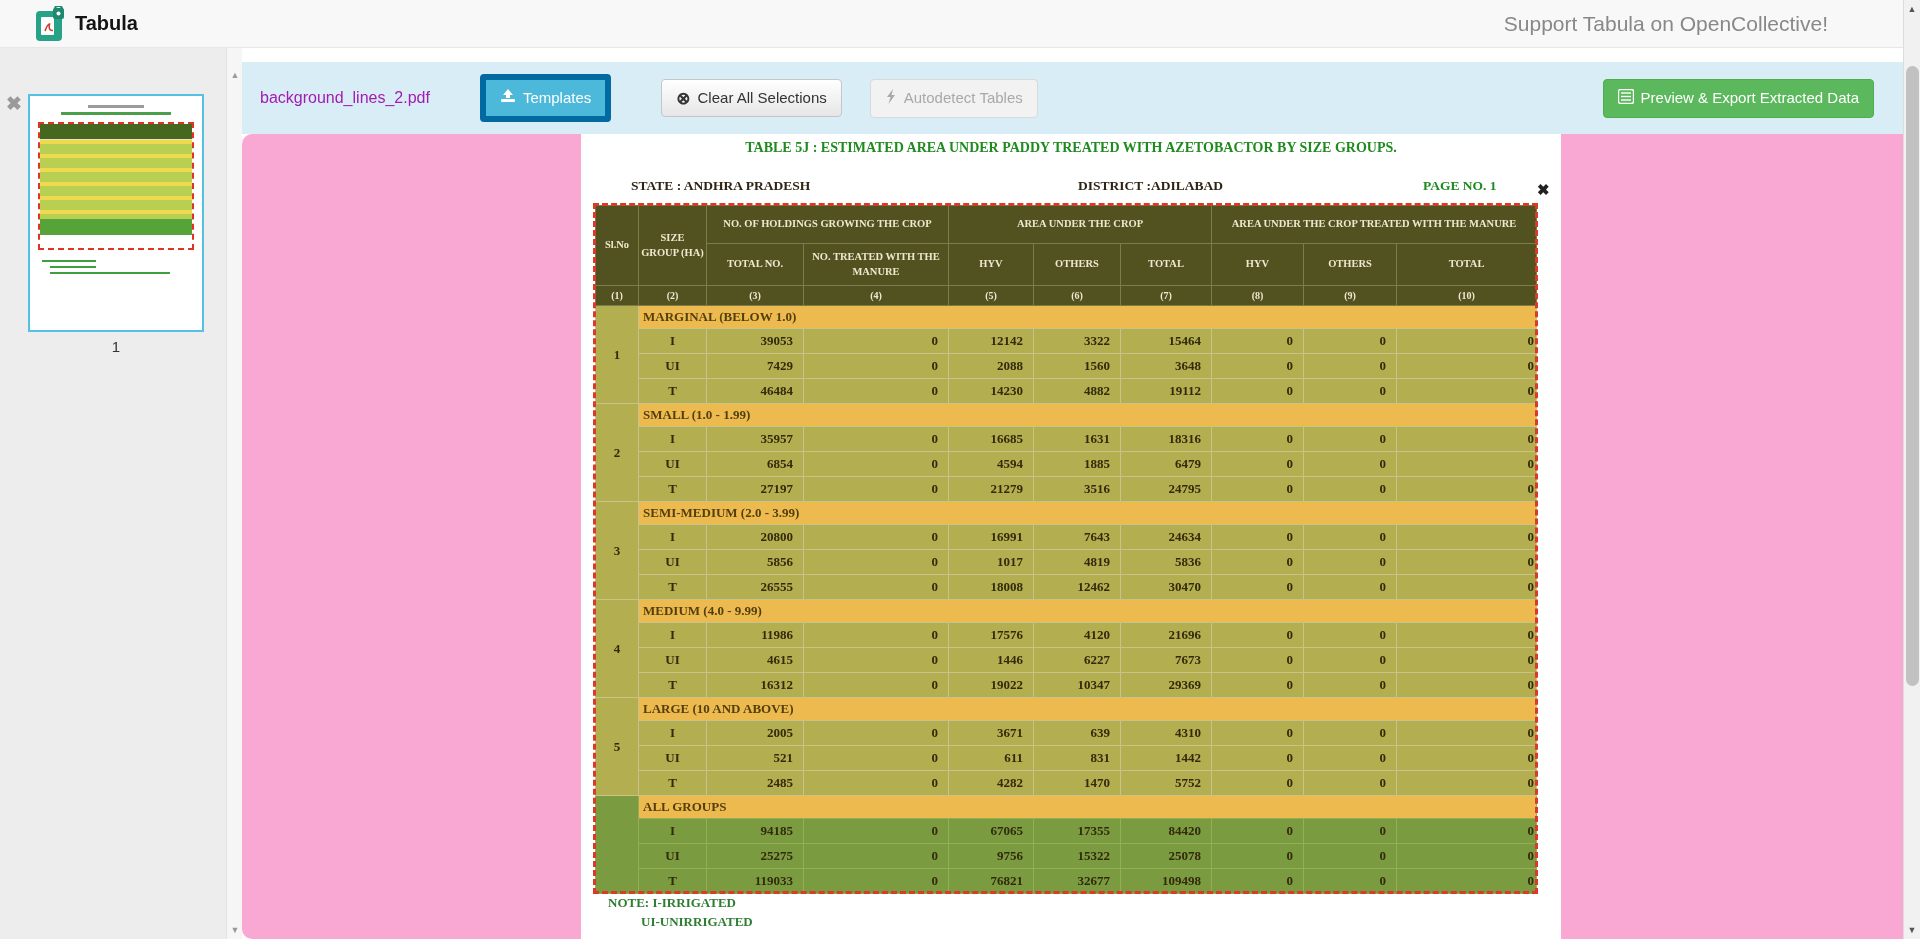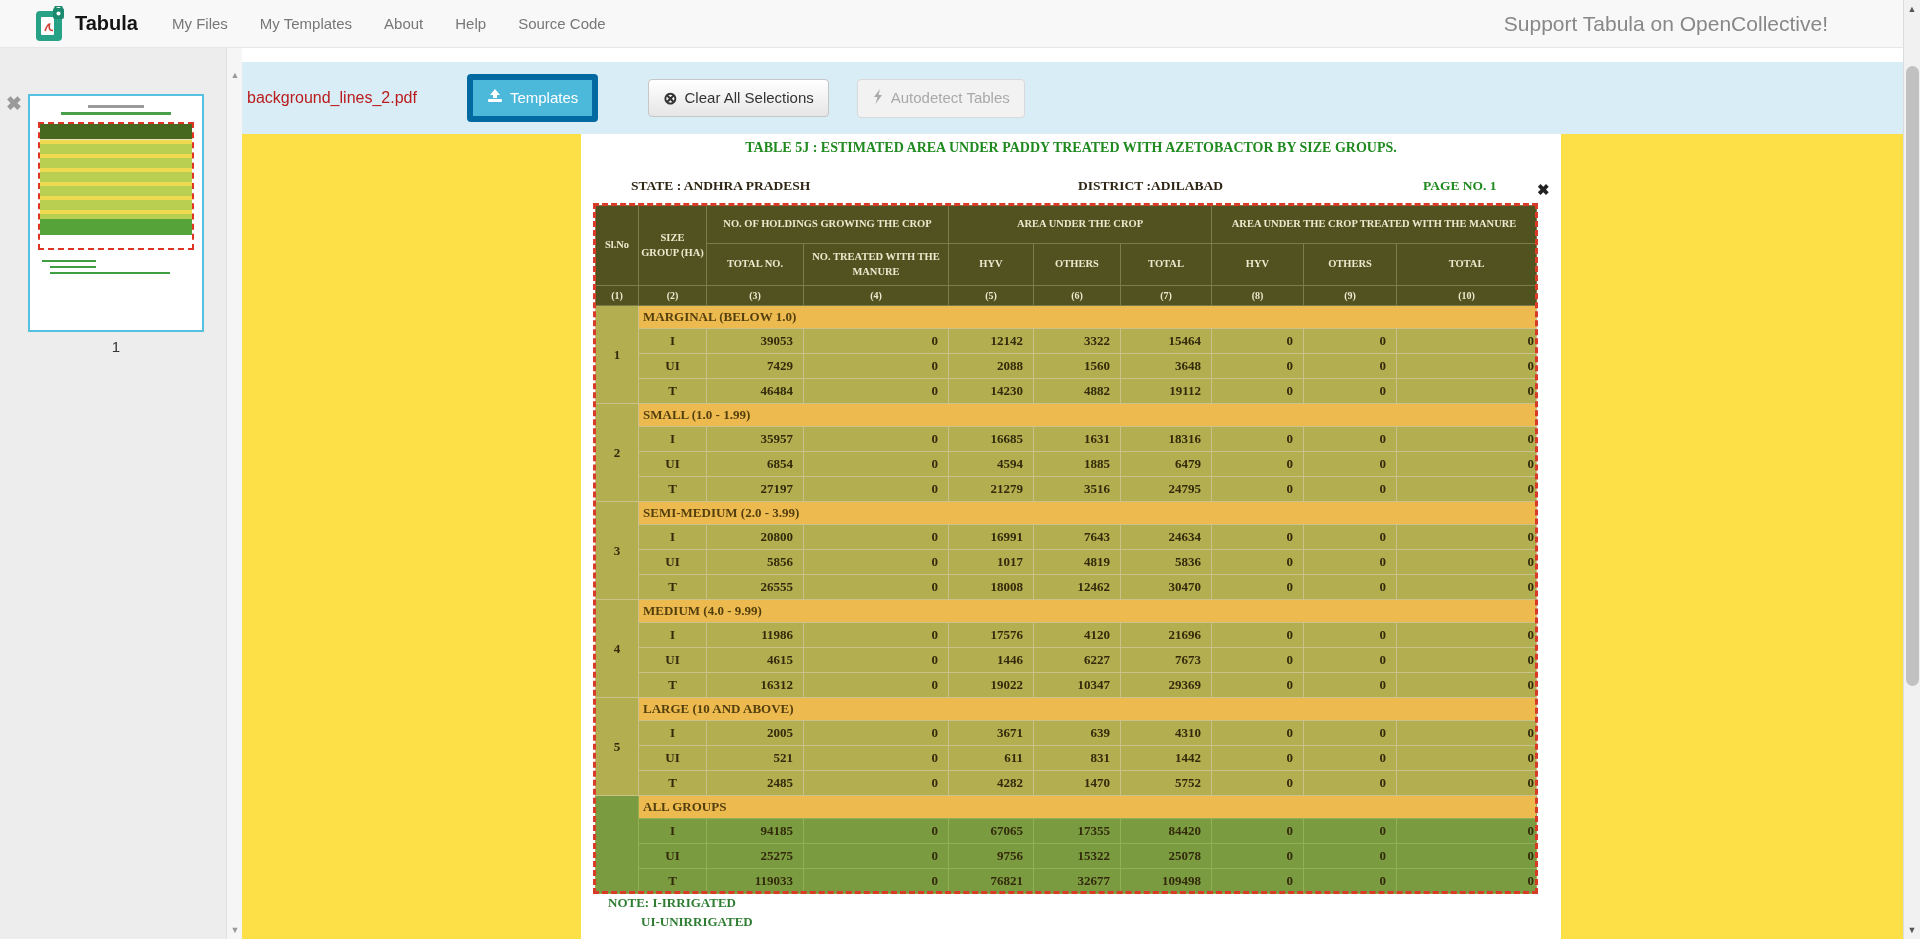--- a/index.html
+++ b/index.html
@@ -44,34 +44,34 @@
   .sb-scroll { position:absolute; top:0; right:0; bottom:0; width:16px; background:#f6f6f6; border-left:1px solid #e2e2e2; }
   .sb-arrow { position:absolute; left:0; width:16px; text-align:center; color:#9a9a9a; font-size:9px; cursor:pointer; }
   .sb-up { top:22px; } .sb-down { bottom:4px; }
 
   
   .main { flex:1 1 auto; position:relative; background:#fff; }
   .toolbar {
     position:absolute; top:14px; left:0; right:0; height:72px;
     background:#d9edf7; display:flex; align-items:center;
   }
-  .filename { margin-left:5px; font-size:16px; color:#b91c1c; }
+  .filename { margin-left:18px; font-size:16px; color:#a21caf; }
   .btn {
     display:inline-flex; align-items:center; gap:7px;
     border-radius:4px; font-size:15px; padding:9px 14px; cursor:pointer;
     line-height:1.2; white-space:nowrap;
   }
   .btn-templates { margin-left:50px; background:#4cb8da; border:6px solid #0369a1; color:#fff; }
   .btn-clear { margin-left:50px; background:linear-gradient(#ffffff,#e6e6e6); border:1px solid #c6c6c6; color:#333; }
   .btn-auto  { margin-left:28px; background:#f2f2f2; border:1px solid #d9d9d9; color:#a9a9a9; cursor:default; }
   .btn-export{ margin-left:auto; margin-right:46px; background:#5cb85c; border:1px solid #4cae4c; color:#fff; }
   .clear-glyph { font-size:17px; font-weight:bold; line-height:1; }
 
   
-  .viewer { position:absolute; top:86px; left:0; right:0; bottom:0; background:#fde047; overflow:hidden; }
+  .viewer { position:absolute; top:86px; left:0; right:0; bottom:0; background:#f9a8d4; overflow:hidden;border-radius:10px; }
   .pdf-page { position:absolute; left:339px; top:0; width:980px; height:806px; background:#fff; font-family:"Liberation Serif", serif; }
   .doc-title { position:absolute; top:6px; left:0; width:100%; text-align:center; font-weight:bold; font-size:14px; color:#1f8a1f; }
   .doc-meta  { position:absolute; font-weight:bold; font-size:13.5px; color:#2e2414; }
   .m-state   { left:50px;  top:44px; }
   .m-district{ left:497px; top:44px; }
   .m-pageno  { left:842px; top:44px; color:#1f8a1f; }
 
   table.pdf-table { position:absolute; left:14px; top:71px; width:941px; border-collapse:collapse; table-layout:fixed; }
   .pdf-table th {
     background:#515220; color:#efe8cf; font-size:10.5px; font-weight:bold;
@@ -120,27 +120,20 @@
       <svg width="30" height="36" viewBox="0 0 30 36">
         <rect x="0" y="5" width="26" height="30" rx="4" fill="#28a287"></rect>
         <rect x="5" y="11" width="13" height="18" rx="1" fill="#ffffff"></rect>
         <path d="M9 25 q2.5 -7 4.5 -7 q-1.5 7 3.5 6.5" stroke="#cf3b2e" stroke-width="1.6" fill="none"></path>
         <rect x="17" y="2" width="11" height="11" rx="2" fill="#1d8a70"></rect>
         <rect x="19" y="0" width="7" height="6" rx="3" fill="none" stroke="#1d8a70" stroke-width="2"></rect>
         <circle cx="22.5" cy="7.5" r="2" fill="#ffffff"></circle>
       </svg>
     </span>
     <span class="brand">Tabula</span>
-    <nav class="nav-links">
-      <span class="nav-link">My Files</span>
-      <span class="nav-link">My Templates</span>
-      <span class="nav-link">About</span>
-      <span class="nav-link">Help</span>
-      <span class="nav-link">Source Code</span>
-    </nav>
     <span class="support">Support Tabula on OpenCollective!</span>
   </header>
 
   <div class="bodyrow">
 
     <aside class="sidebar">
       <span class="remove-x">✖</span>
       <div class="thumb">
         <div class="mini-line1"></div>
         <div class="mini-line2"></div>
@@ -182,20 +175,31 @@
 
         <button class="btn btn-auto">
           <span>
             <svg width="12" height="15" viewBox="0 0 12 15">
               <polygon points="8,0 2,8 5.5,8 3.5,15 10,6 6.5,6" fill="#a9a9a9"></polygon>
             </svg>
           </span>
           <span>Autodetect Tables</span>
         </button>
 
+        <button class="btn btn-export">
+          <span>
+            <svg width="16" height="15" viewBox="0 0 16 15">
+              <rect x="0.5" y="0.5" width="15" height="14" rx="2" fill="none" stroke="#ffffff" stroke-width="1.4"></rect>
+              <line x1="3" y1="4" x2="13" y2="4" stroke="#ffffff" stroke-width="1.4"></line>
+              <line x1="3" y1="7.5" x2="13" y2="7.5" stroke="#ffffff" stroke-width="1.4"></line>
+              <line x1="3" y1="11" x2="13" y2="11" stroke="#ffffff" stroke-width="1.4"></line>
+            </svg>
+          </span>
+          <span>Preview &amp; Export Extracted Data</span>
+        </button>
       </div>
 
       <div class="viewer">
         <div class="pdf-page">
           <div class="doc-title">TABLE 5J : ESTIMATED AREA UNDER PADDY  TREATED WITH AZETOBACTOR BY SIZE GROUPS.</div>
           <div class="doc-meta m-state">STATE : ANDHRA PRADESH</div>
           <div class="doc-meta m-district">DISTRICT :ADILABAD</div>
           <div class="doc-meta m-pageno">PAGE NO. 1</div>
 
           <table class="pdf-table">

